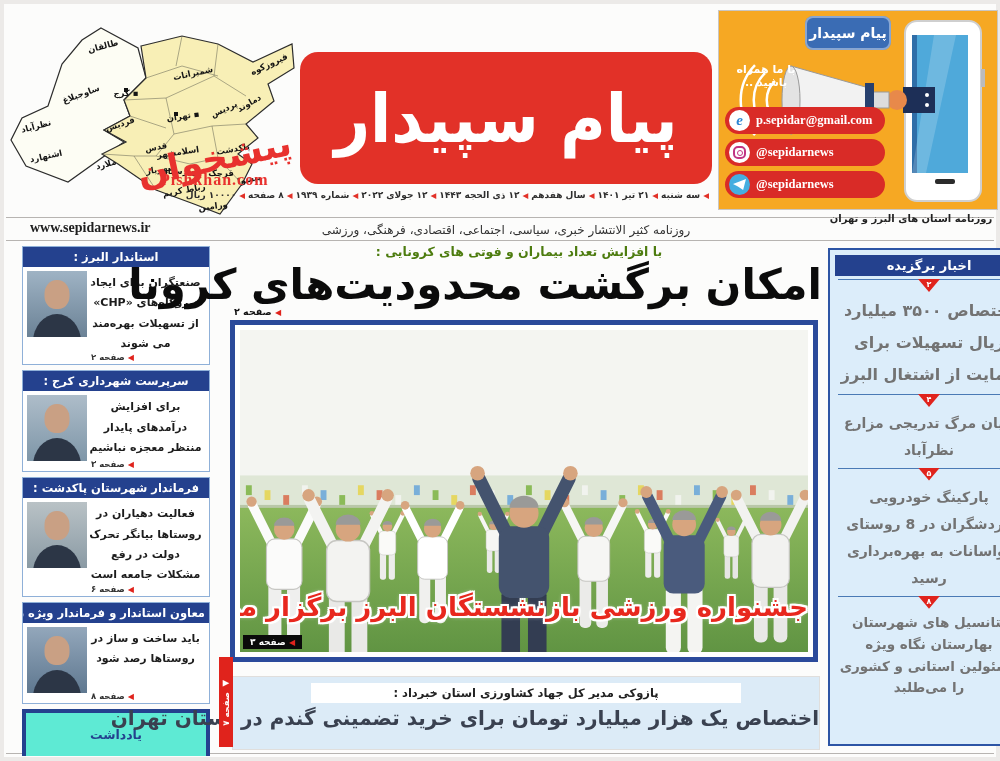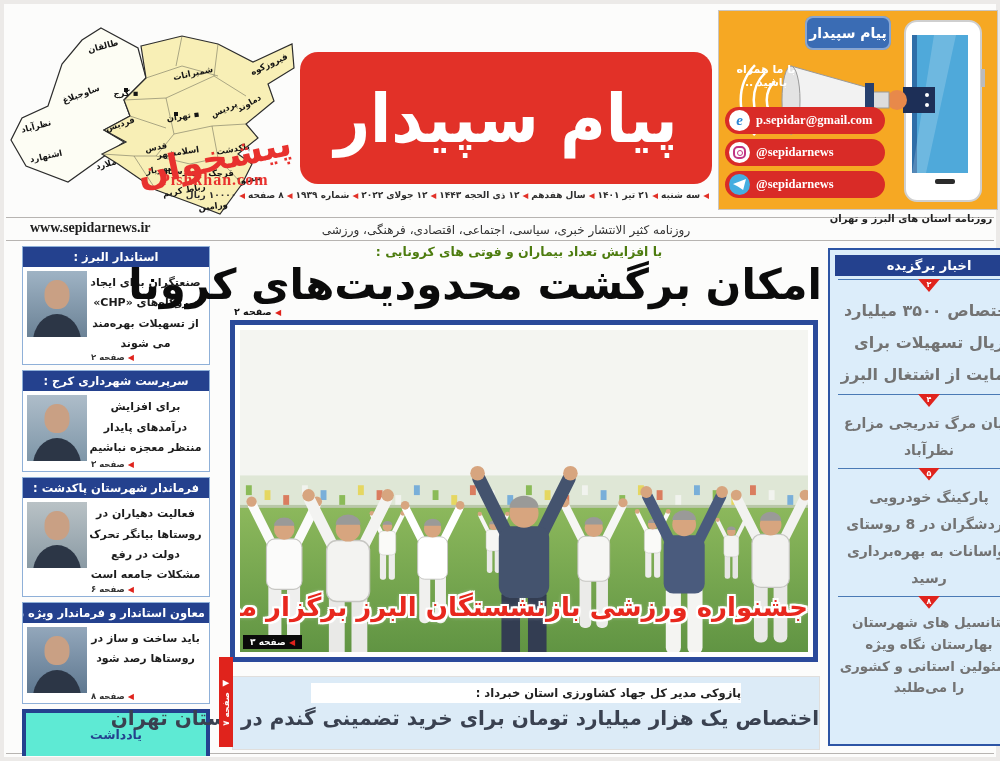--- a/index.html
+++ b/index.html
@@ -91,21 +91,21 @@
     background:#fff;padding:5px;box-sizing:border-box;}
   #photo{position:relative;width:100%;height:100%;background:#eef0ea;overflow:hidden;}
   #photo svg{position:absolute;inset:0;}
   #photo-caption{position:absolute;left:0;right:0;bottom:30px;text-align:center;font-size:26px;font-weight:bold;
     color:#e8281e;white-space:nowrap;
     text-shadow:-2px 0 #fff,2px 0 #fff,0 -2px #fff,0 2px #fff,-2px -2px #fff,2px 2px #fff,-2px 2px #fff,2px -2px #fff,0 0 5px #fff;}
   #photo-page-label{position:absolute;left:3px;bottom:3px;background:#0a0a0a;color:#fff;font-size:9px;
     font-weight:bold;padding:2px 7px;direction:rtl;}
 
   #bottom-box{position:absolute;left:16px;top:432px;width:586px;height:72px;background:#dcebf7;border:1px solid #e0dedc;}
-  #bottom-kicker-bar{width:430px;margin:6px auto 3px;background:#fff;text-align:right;font-size:11.5px;
+  #bottom-kicker-bar{width:430px;margin:6px auto 3px;background:#fff;text-align:center;font-size:11.5px;
     font-weight:bold;color:#222;padding:3px 0;}
   #bottom-headline{text-align:center;font-size:20px;font-weight:bold;color:#3a4150;white-space:nowrap;letter-spacing:-0.5px;}
   #bottom-tab{position:absolute;left:-14px;top:-20px;width:14px;height:90px;background:#e0231c;color:#fff;
     display:flex;align-items:center;justify-content:center;}
   #bottom-tab span{writing-mode:vertical-rl;transform:rotate(180deg);font-size:8.5px;font-weight:bold;white-space:nowrap;}
 
   
   #right-col{position:absolute;left:828px;top:248px;width:202px;height:498px;background:#dcedfa;
     border:2px solid #2d55a5;box-sizing:border-box;overflow:hidden;}
   #rc-header{margin:5px 5px 2px;background:#24418e;color:#fff;text-align:center;font-size:13px;font-weight:bold;padding:3px 0;}

